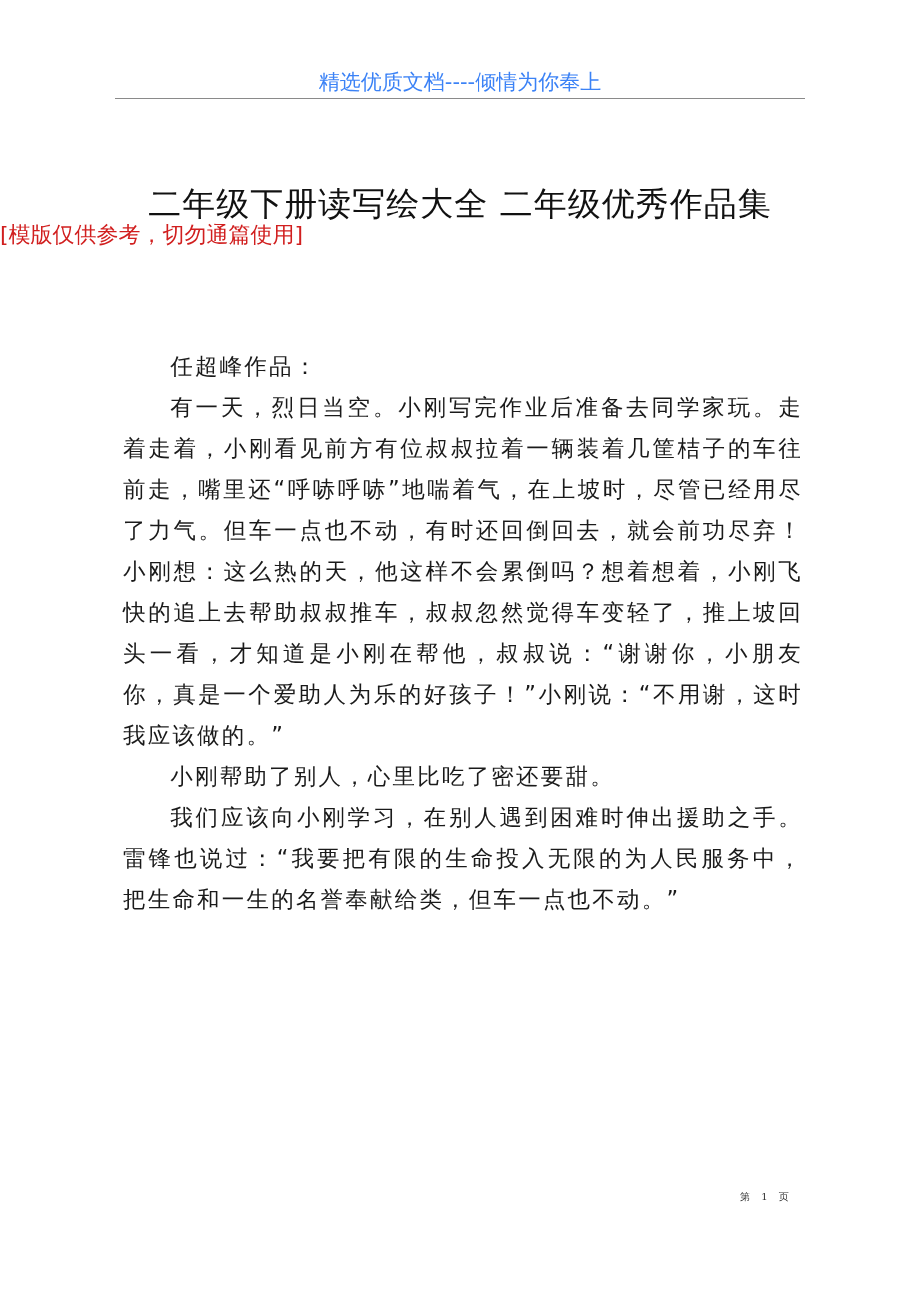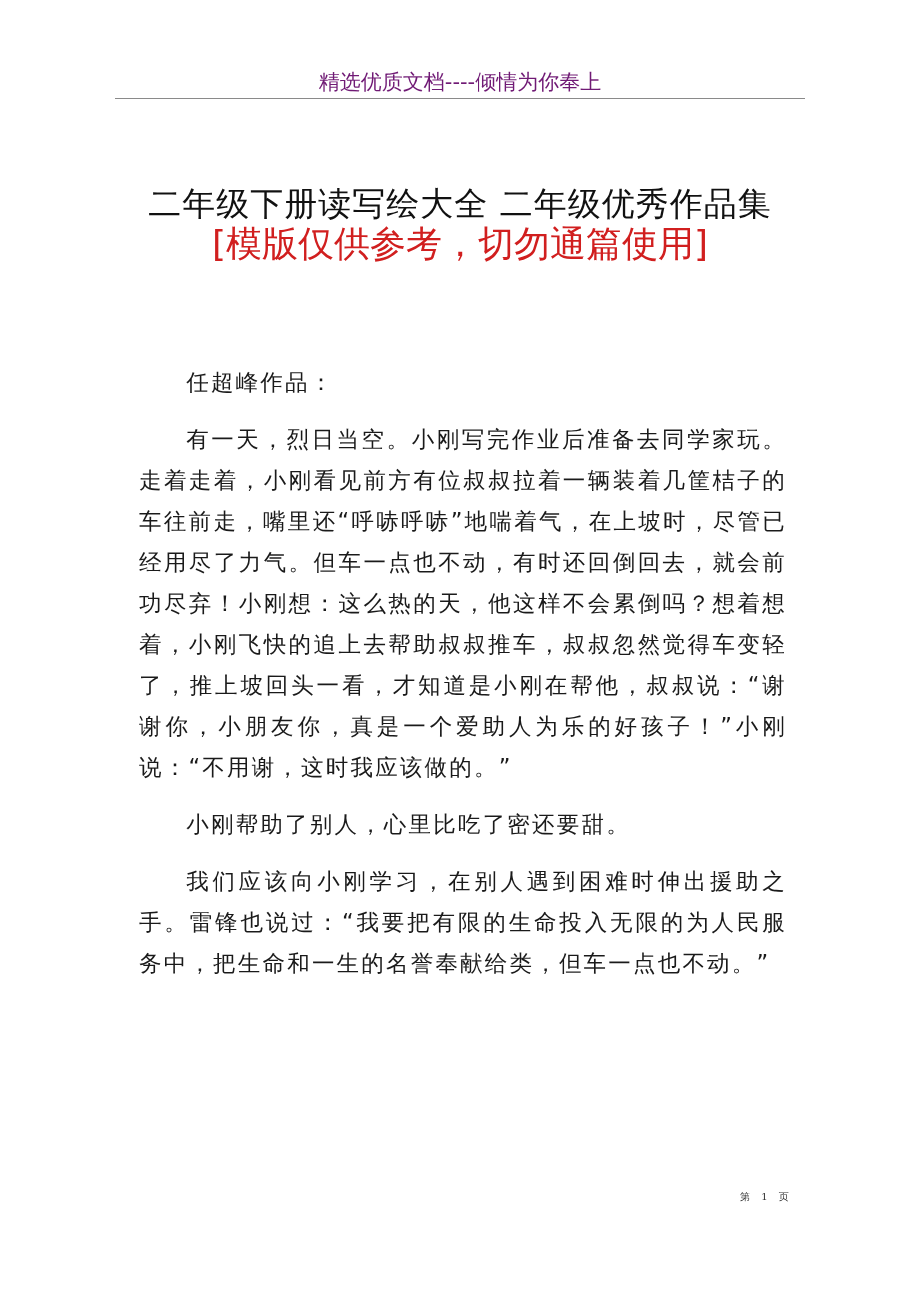--- a/index.html
+++ b/index.html
@@ -15,21 +15,21 @@
       font-family: "DejaVu Serif", "Liberation Serif", serif;
       color: #1a1a1a;
     }
     .header {
       position: absolute;
       left: 0;
       top: 68px;
       width: 920px;
       text-align: center;
       font-size: 21px;
-      color: #701a75;
+      color: #3b82f6;
       font-family: "DejaVu Sans", "Liberation Sans", sans-serif;
       letter-spacing: 0px;
     }
     .header-rule {
       position: absolute;
       left: 115px;
       top: 98px;
       width: 690px;
       height: 0;
       border-top: 1.5px solid #8a8a8a;
@@ -44,38 +44,38 @@
       color: #111111;
       font-family: "DejaVu Sans", "Liberation Sans", sans-serif;
       letter-spacing: 1px;
       margin-top: 16px;
     }
     .subtitle {
       position: absolute;
       left: 0;
       top: 220px;
       width: 920px;
-      text-align: center;
-      font-size: 36px;
+      text-align: left;
+      font-size: 22px;
       color: #d11f1f;
       font-family: "DejaVu Sans", "Liberation Sans", sans-serif;
     }
     .body-text {
       position: absolute;
       left: 123px;
       top: 346px;
       width: 680px;
       font-size: 22.5px;
       line-height: 41px;
       letter-spacing: 2.2px;
       font-family: "DejaVu Sans", "Liberation Sans", sans-serif;
       color: #1a1a1a;
     }
     .para {
-      margin: 16px;
+      margin: 0;
       text-indent: 2.1em;
       text-align: justify;
     }
     .footer {
       position: absolute;
       left: 740px;
       top: 1190px;
       font-size: 10px;
       color: #333;
       font-family: "DejaVu Serif", "Liberation Serif", serif;

